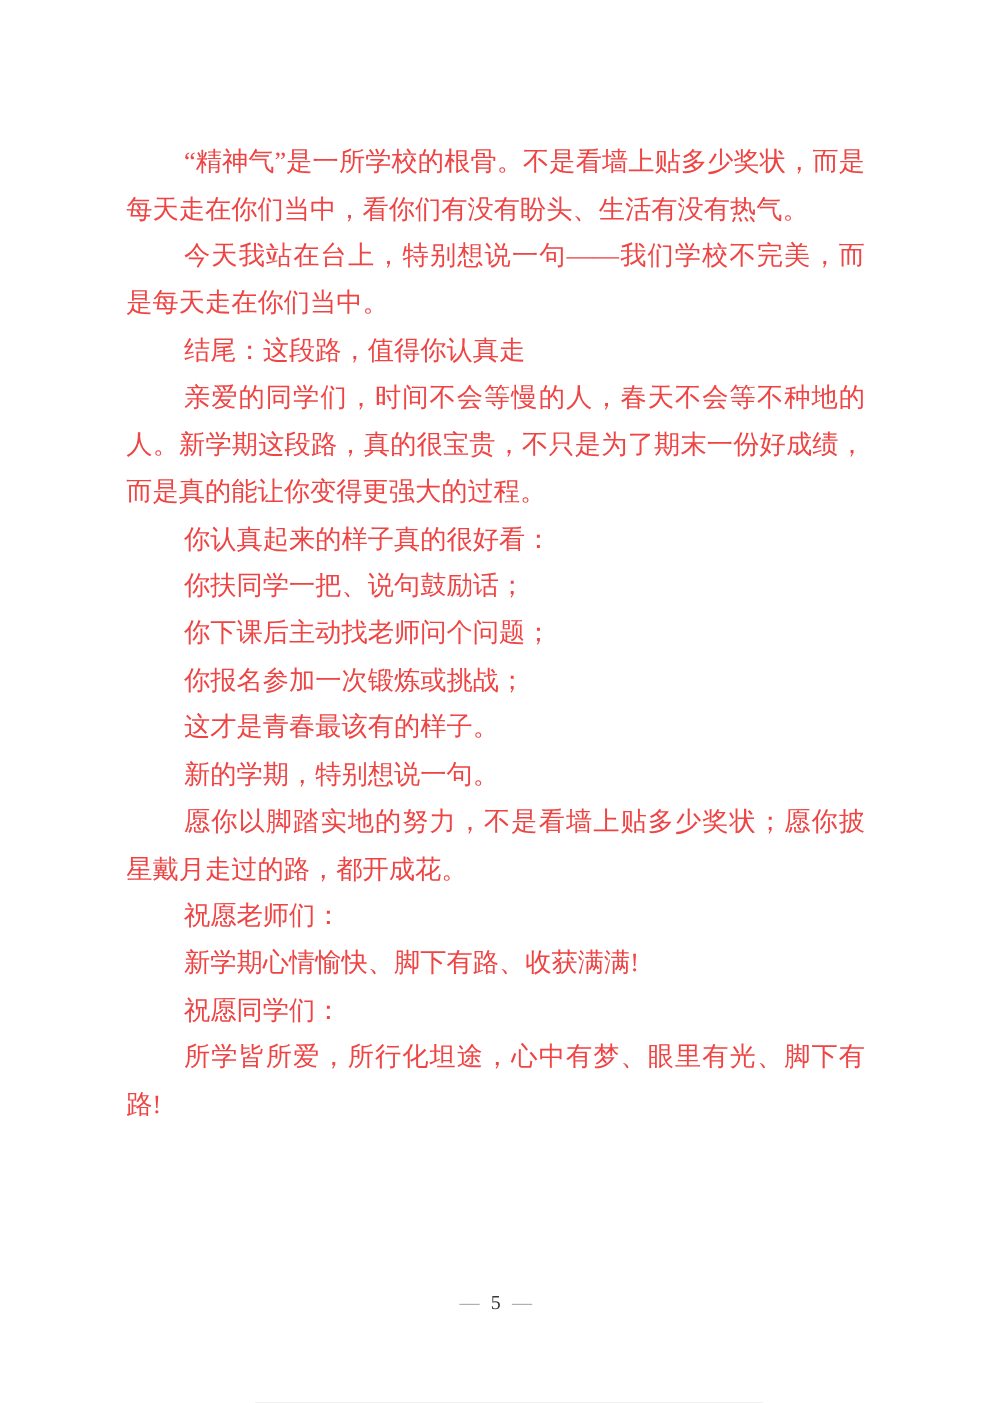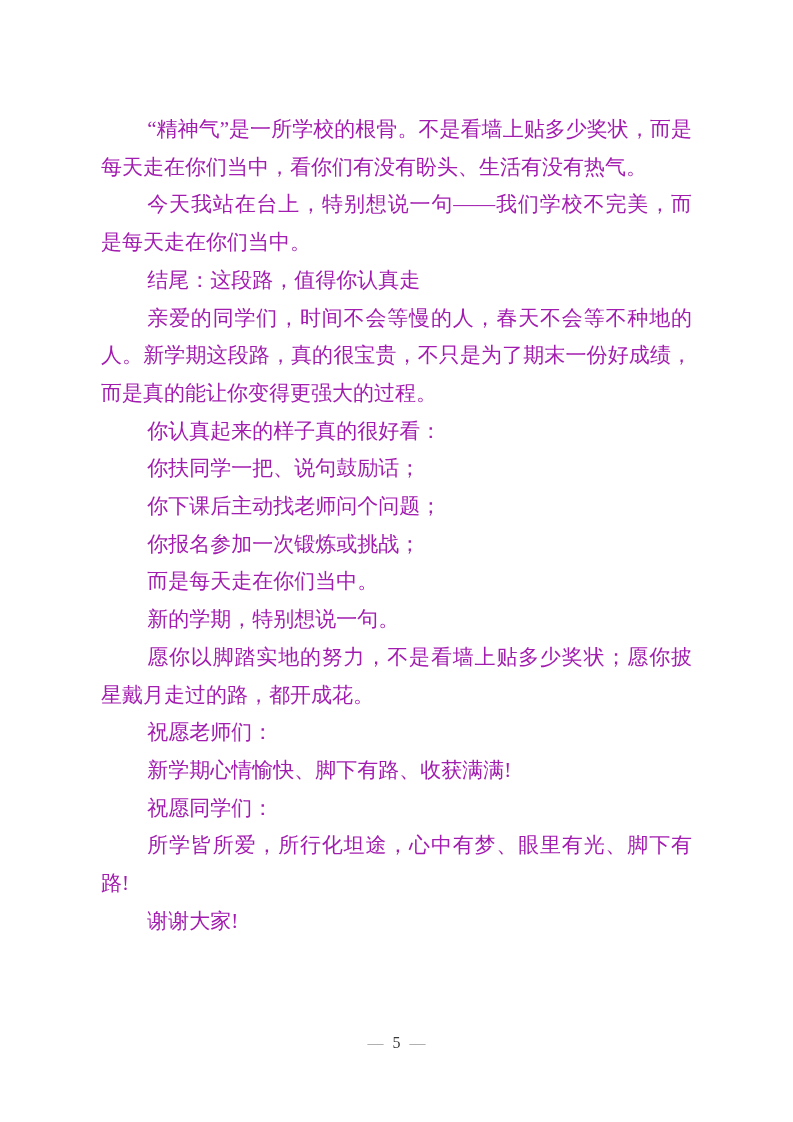--- a/index.html
+++ b/index.html
@@ -18,21 +18,21 @@
   .content {
     position: absolute;
     top: 111px;
     left: 101px;
     width: 591px;
   }
   .para {
     margin: 0;
     font-size: 21px;
     line-height: 37.7px;
-    color: #a21caf;
+    color: #ef4444;
     text-align: justify;
     text-justify: inter-ideograph;
     text-indent: 2.2em;
     word-break: break-all;
     overflow-wrap: break-word;
     font-weight: 400;
   }
   .page-footer {
     position: absolute;
     left: 0;
@@ -59,25 +59,24 @@
   <div class="content">
 
   <p class="para">“精神气”是一所学校的根骨。不是看墙上贴多少奖状，而是每天走在你们当中，看你们有没有盼头、生活有没有热气。</p>
       <p class="para">今天我站在台上，特别想说一句——我们学校不完美，而是每天走在你们当中。</p>
       <p class="para">结尾：这段路，值得你认真走</p>
       <p class="para">亲爱的同学们，时间不会等慢的人，春天不会等不种地的人。新学期这段路，真的很宝贵，不只是为了期末一份好成绩，而是真的能让你变得更强大的过程。</p>
       <p class="para">你认真起来的样子真的很好看：</p>
       <p class="para">你扶同学一把、说句鼓励话；</p>
       <p class="para">你下课后主动找老师问个问题；</p>
       <p class="para">你报名参加一次锻炼或挑战；</p>
-      <p class="para">而是每天走在你们当中。</p>
+      <p class="para">这才是青春最该有的样子。</p>
       <p class="para">新的学期，特别想说一句。</p>
       <p class="para">愿你以脚踏实地的努力，不是看墙上贴多少奖状；愿你披星戴月走过的路，都开成花。</p>
       <p class="para">祝愿老师们：</p>
       <p class="para">新学期心情愉快、脚下有路、收获满满!</p>
       <p class="para">祝愿同学们：</p>
       <p class="para">所学皆所爱，所行化坦途，心中有梦、眼里有光、脚下有路!</p>
-      <p class="para">谢谢大家!</p>
     </div>
   <div class="page-footer">
     <span class="footer-dash">—</span><span class="footer-num">5</span><span class="footer-dash">—</span>
   </div>
 </div>
 
 </body></html>

